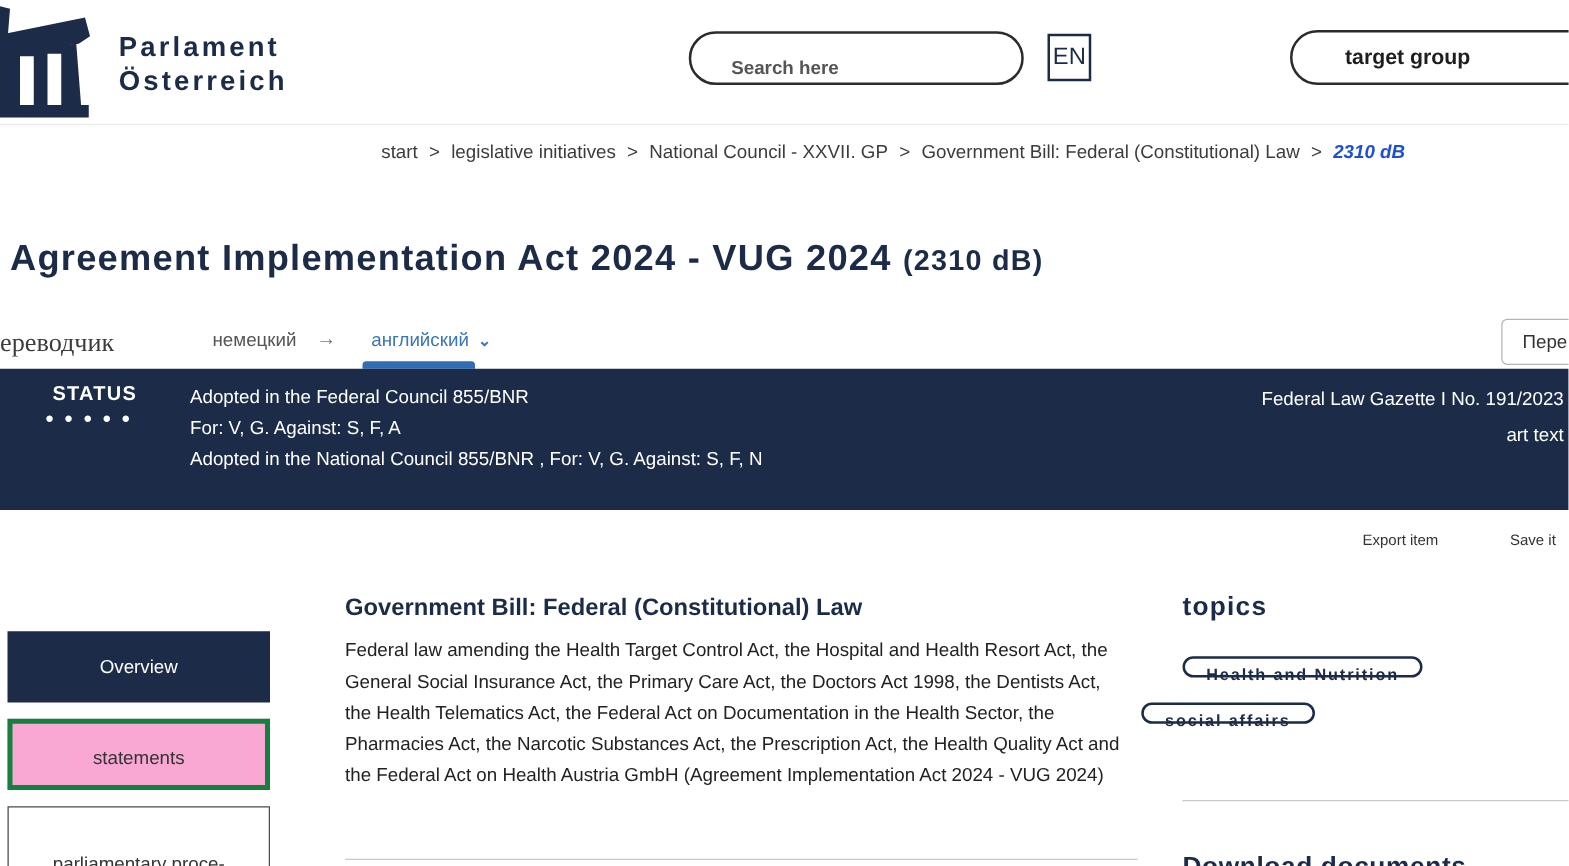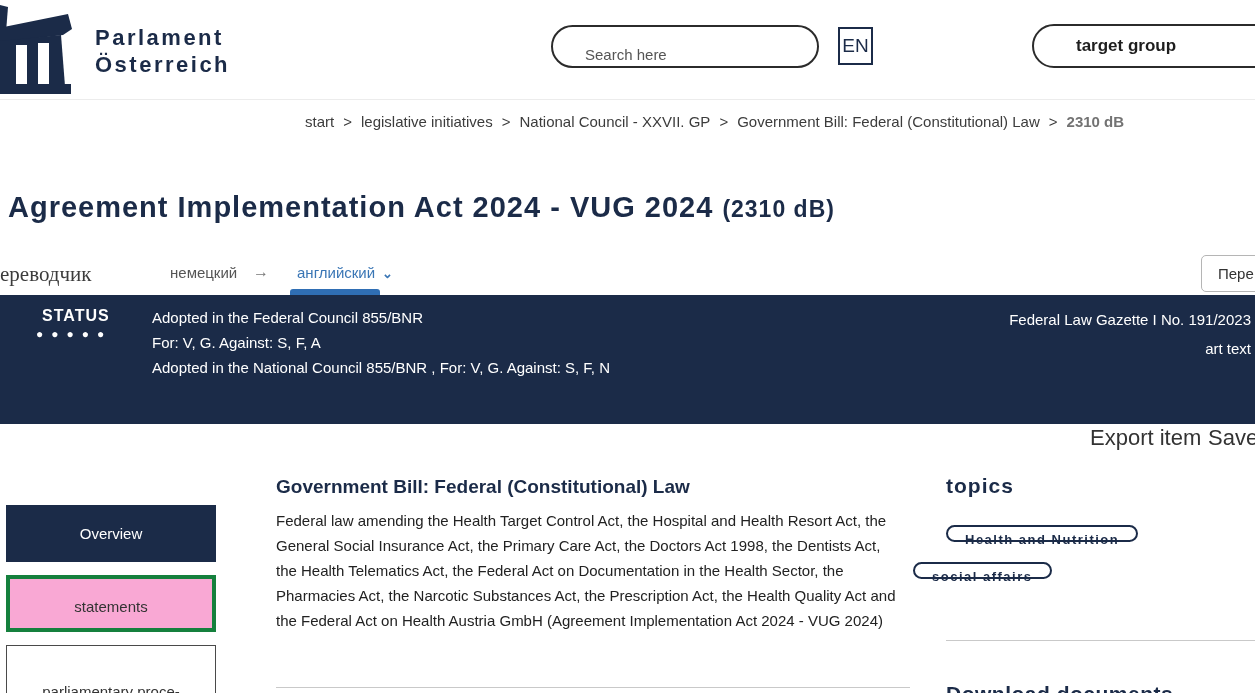--- a/index.html
+++ b/index.html
@@ -11,38 +11,38 @@
 
   
   .header { position:absolute; top:0; left:0; width:1255px; height:100px;
             background:#fff; border-bottom:1px solid #ececec; }
   .logo-icon { position:absolute; left:-14px; top:2px; width:100px; height:94px; }
   .logo-text { position:absolute; left:95px; top:24px; font-size:22px; font-weight:bold;
                color:#1b2b48; letter-spacing:2.5px; line-height:27px; }
   .search-input { position:absolute; left:551px; top:25px; width:268px; height:43px;
                   border:2px solid #2b2b2b; border-radius:24px; padding:16px 18px 0 32px;
                   font-size:15px; color:#333; outline:none;
-                  font-family:"Liberation Sans", sans-serif; }
+                  font-family:"Liberation Sans", sans-serif;font-weight:bold; }
   .search-input::placeholder { color:#555; opacity:1; }
   .lang-btn { position:absolute; left:838px; top:27px; width:35px; height:38px;
               border:2px solid #1b2b48; background:#fff; font-size:19px; color:#1b2b48;
               text-align:center; line-height:34px; cursor:pointer;
               font-family:"Liberation Sans", sans-serif; }
   .target-btn { position:absolute; left:1032px; top:24px; width:250px; height:44px;
                 border:2px solid #2b2b2b; border-radius:24px; background:#fff;
                 font-size:17px; font-weight:bold; color:#1e1e1e; text-align:left;
                 padding-left:42px; line-height:40px; cursor:pointer;
                 font-family:"Liberation Sans", sans-serif; }
 
   
   .breadcrumb { position:absolute; top:113px; left:305px; font-size:15px; color:#3c3c3c;
                 white-space:nowrap; }
   .breadcrumb .crumb { color:#3c3c3c; cursor:pointer; }
   .breadcrumb .sep { margin:0 9px; color:#3c3c3c; }
-  .breadcrumb .current { font-weight:bold; color:#737373; }
+  .breadcrumb .current { font-weight:bold; color:#1d4ed8;font-style:italic; }
 
   
   .page-title { position:absolute; top:191px; left:8px; font-size:29px; font-weight:bold;
                 color:#1b2b48; letter-spacing:1px; white-space:nowrap; }
   .page-title .suffix { font-size:23px; letter-spacing:1px; }
 
   
   .translator-label { position:absolute; top:262px; left:0; font-size:21px; color:#3c3c3c;font-family:Liberation Serif, serif; }
   .src-lang  { position:absolute; top:264px; left:170px; font-size:15px; color:#555; }
   .lang-arrow{ position:absolute; top:263px; left:253px; font-size:16px; color:#777; }
@@ -50,34 +50,34 @@
                cursor:pointer; }
   .tgt-lang .chev { margin-left:7px; font-size:13px; font-weight:bold; }
   .tab-underline { position:absolute; top:289px; left:290px; width:90px; height:6px;
                    background:#2f6eb4; border-radius:3px 3px 0 0; }
   .translate-btn { position:absolute; top:255px; left:1201px; width:90px; height:37px;
                    border:1px solid #b5b5b5; border-radius:5px; background:#fff;
                    font-size:15px; color:#333; text-align:left; padding-left:16px;
                    cursor:pointer; font-family:"Liberation Sans", sans-serif; }
 
   
-  .status-band { position:absolute; top:295px; left:0; width:1255px; height:129px;
+  .status-band { position:absolute; top:295px; left:0; width:1255px; height:113px;
                  background:#1b2b48; color:#fff; }
   .status-label { position:absolute; left:42px; top:12px; font-size:16px; font-weight:bold;
                   letter-spacing:1px; }
   .status-dots { position:absolute; left:36px; top:32px; font-size:12px; letter-spacing:8px;
                  color:#fff; }
   .status-lines { position:absolute; left:152px; top:10px; font-size:15px; line-height:25px; }
   .status-lines a { color:#fff; cursor:pointer; }
   .status-right { position:absolute; right:4px; top:16px; text-align:right; font-size:15px; }
   .status-right .gazette { margin-bottom:12px; }
   .status-right .art-link { cursor:pointer; }
 
   
-  .action-link { position:absolute; font-size:22px; color:#333; cursor:pointer;
+  .action-link { position:absolute; font-size:12px; color:#333; cursor:pointer;
                  white-space:nowrap;text-align:right; }
   .export-link { top:425px; left:1090px; }
   .save-link   { top:425px; left:1208px; }
 
   
   .side-btn { position:absolute; left:6px; width:210px; text-align:center; font-size:15px;
               cursor:pointer; font-family:"Liberation Sans", sans-serif;margin-top:28px; }
   .side-btn.active { top:477px; height:57px; background:#1b2b48; color:#fff;
                      border:none; line-height:57px; }
   .side-btn.plain-1 { top:547px; height:57px; background:#f9a8d4; border:4px solid #15803d;

